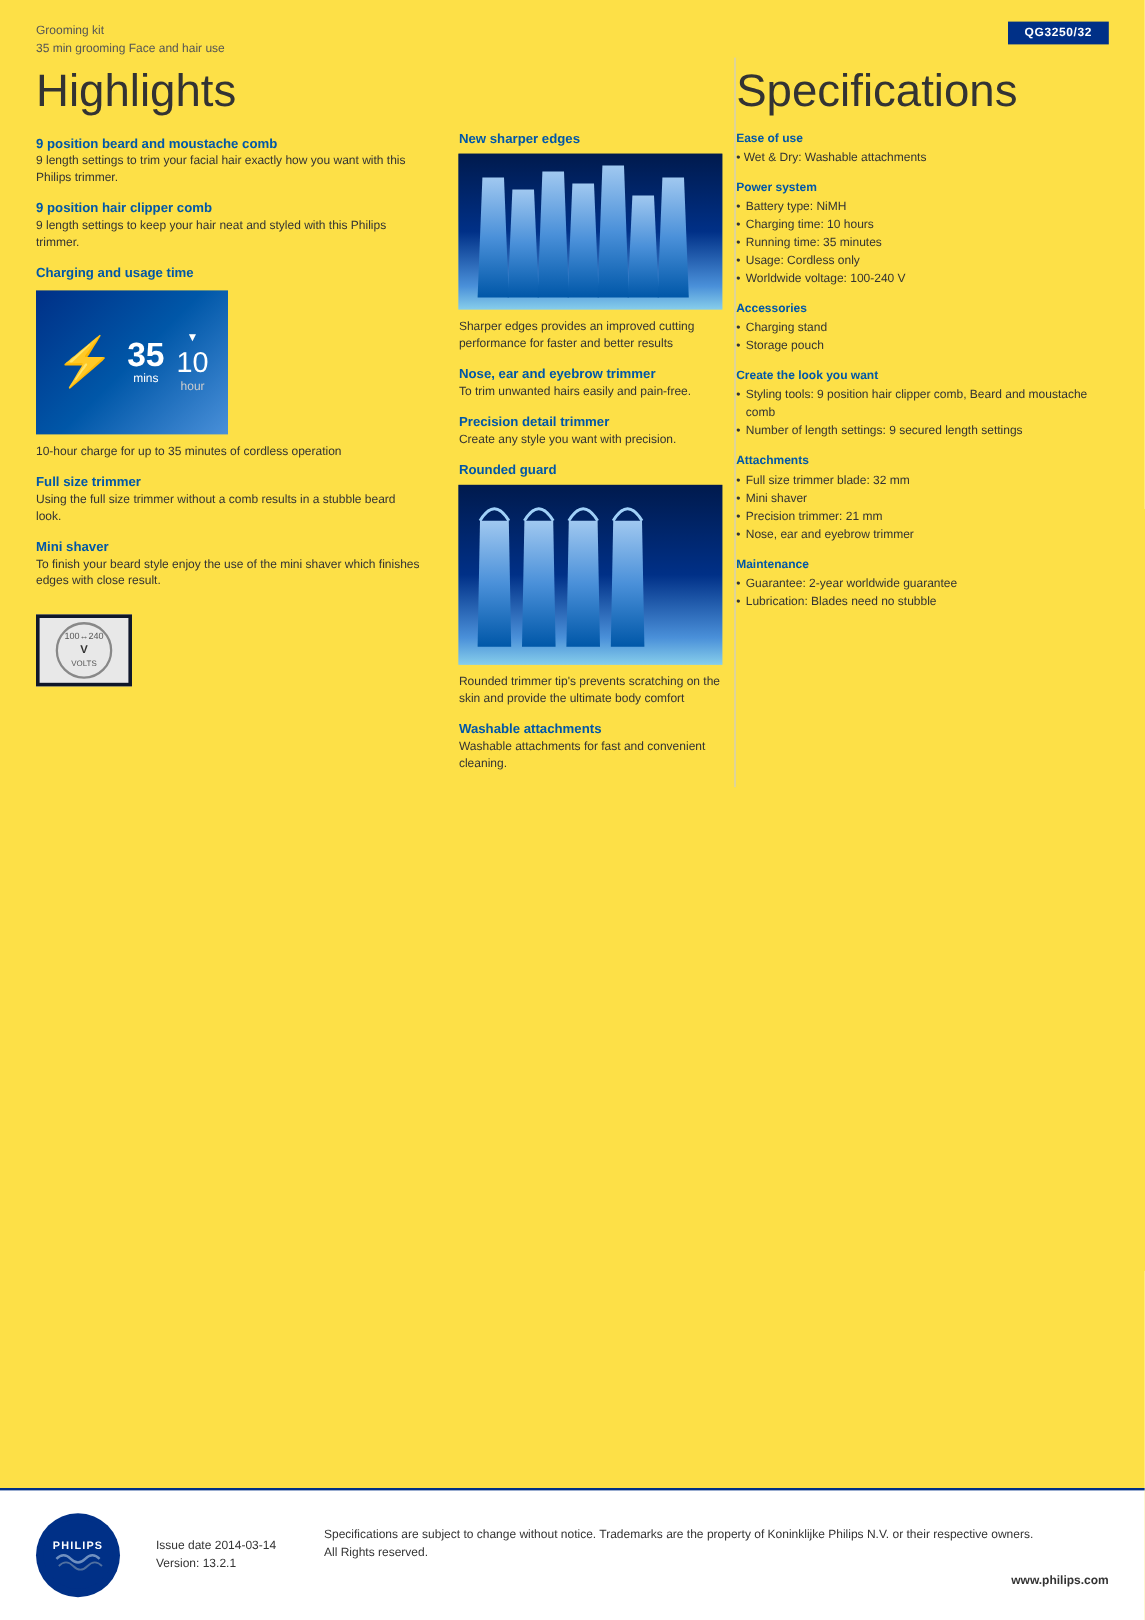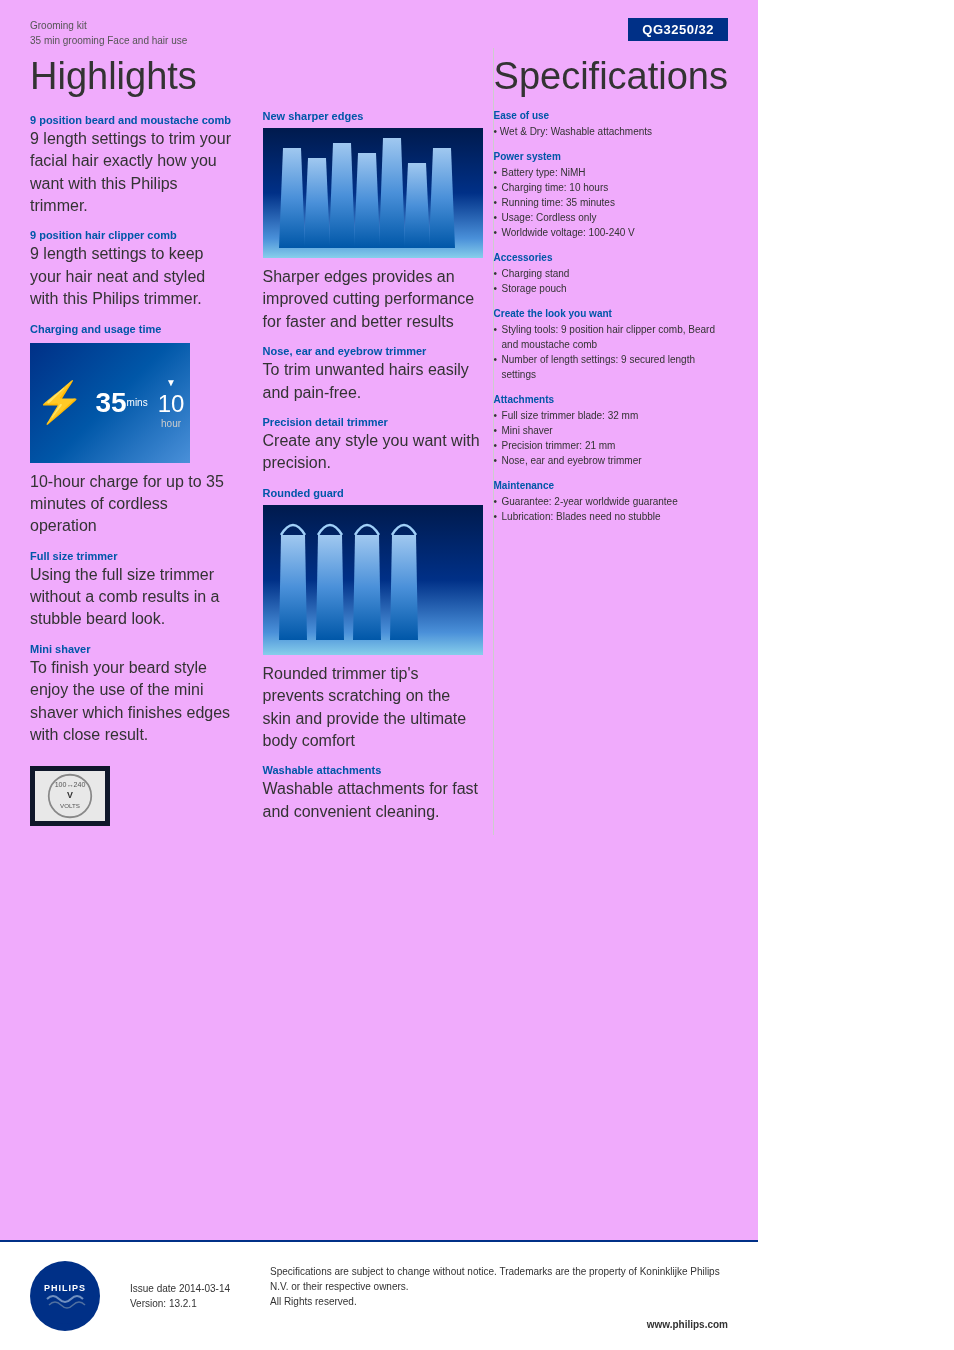--- a/index.html
+++ b/index.html
@@ -7,45 +7,45 @@
       font-family: Arial, Helvetica, sans-serif;
       font-size: 11px;
       background: #fff;
       color: #333;
       width: 954px;
       min-height: 1350px;
       position: relative;
     }
 
     .page-wrapper {
-      width: 758px;
+      width: 954px;
       min-height: 1350px;
       padding: 0;
       position: relative;
-      background: #f0abfc;
+      background: #fde047;
     }
 
     
     .header {
       display: flex;
       justify-content: space-between;
       align-items: flex-start;
       padding: 18px 30px 0 30px;
     }
 
     .product-info {
       font-size: 10px;
       color: #555;
       line-height: 1.5;
     }
 
     .model-badge {
       background: #003087;
       color: #fff;
-      font-size: 13px;
+      font-size: 10px;
       font-weight: bold;
       padding: 4px 14px;
       letter-spacing: 0.5px;
     }
 
     
     .main-content {
       display: flex;
       padding: 0 30px;
     }
@@ -86,21 +86,21 @@
     }
 
     .highlight-section-title {
       font-size: 11px;
       font-weight: bold;
       color: #0057a8;
       margin-bottom: 2px;
     }
 
     .highlight-section-text {
-      font-size: 16px;
+      font-size: 10px;
       color: #333;
       line-height: 1.4;
     }
 
     
     .charging-image {
       width: 160px;
       height: 120px;
       background: linear-gradient(135deg, #003087 0%, #0057a8 50%, #4a90d9 100%);
       margin: 8px 0;
@@ -118,21 +118,21 @@
     }
 
     .bolt-icon {
       color: #fff;
       font-size: 40px;
       font-weight: bold;
     }
 
     .time-display {
       display: flex;
-      flex-direction: row;
+      flex-direction: column;
       align-items: center;
       color: #fff;
     }
 
     .time-number {
       font-size: 28px;
       font-weight: bold;
       line-height: 1;
     }
 
@@ -201,21 +201,21 @@
       font-size: 10px;
       color: #333;
       line-height: 1.5;
     }
 
     
     .voltage-image {
       width: 80px;
       height: 60px;
       background: #e8e8e8;
-      border: 5px solid #0f172a;
+      border: 3px solid #0f172a;
       display: flex;
       align-items: center;
       justify-content: center;
       margin-top: 20px;
       font-size: 9px;
       color: #555;
       text-align: center;
       padding: 4px;
     }
 

